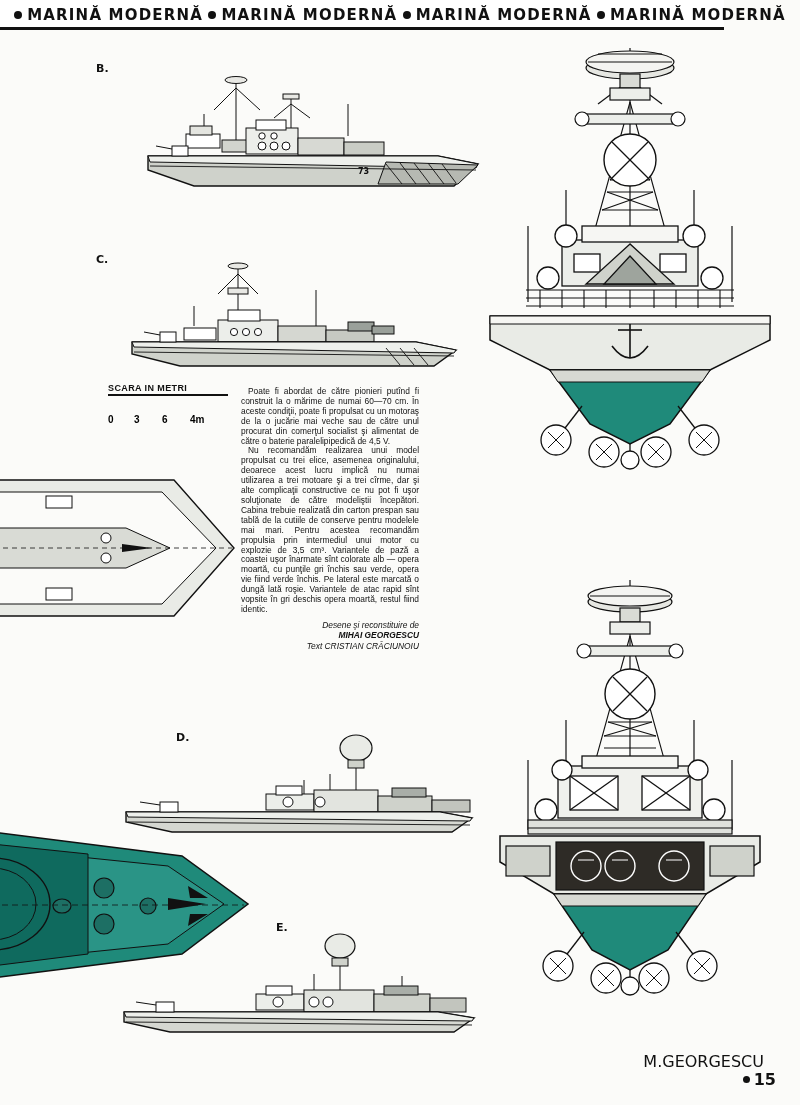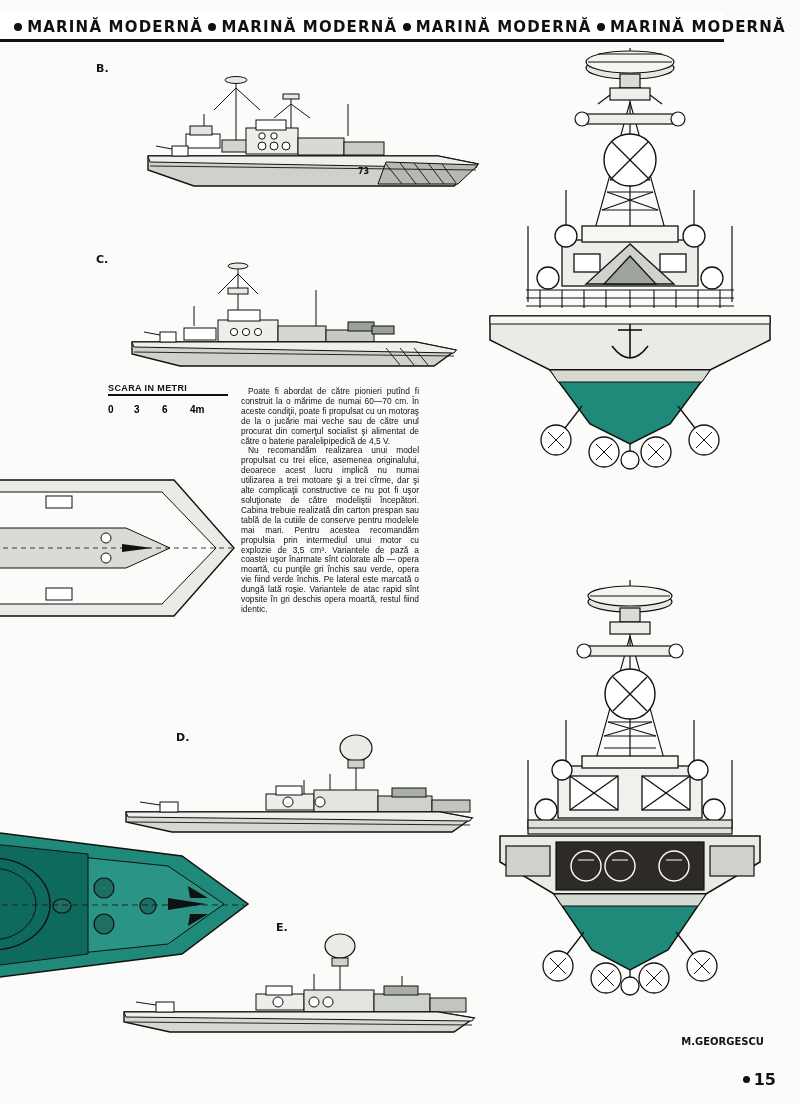--- a/index.html
+++ b/index.html
@@ -14,21 +14,21 @@
     position: relative;
     width: 800px;
     height: 1105px;
     background: #fbfbf9;
     overflow: hidden;
   }
 
   
   .banner {
     position: absolute;
-    left: 0; top: 12px;
+    left: 0; top: 0;
     width: 724px;
     height: 30px;
     background: #ffffff;
     border-bottom: 3px solid #111111;
     box-sizing: border-box;
   }
   .banner-inner {
     position: absolute;
     left: 8px; top: 4px;
     width: 784px;
@@ -68,21 +68,21 @@
     left: 108px; top: 383px;
     width: 120px;
   }
   .scale-title {
     font-size: 9px;
     font-weight: bold;
     letter-spacing: .4px;
     color: #111;
     border-bottom: 2px solid #111;
     padding-bottom: 1px;
-    margin-bottom: 8px;
+    margin-bottom: 18px;
   }
   .scale-ticks {
     position: relative;
     height: 14px;
     font-size: 10px;
     font-weight: bold;
   }
   .scale-ticks span { position: absolute; top: 0; }
 
   
@@ -101,23 +101,23 @@
     margin-top: 5px;
     text-align: right;
     font-style: italic;
     font-size: 8.4px;
     line-height: 10.5px;
   }
   .credits .b { font-weight: bold; font-style: italic; }
 
   .signature {
     position: absolute;
-    right: 36px; bottom: 58px;
-    font-size: 10px;
-    font-weight: bold;
+    right: 36px; bottom: 34px;
+    font-size: 16px;
+    font-weight: normal;
     color: #111;
     font-family: "DejaVu Sans", sans-serif;
   }
   .pagenum {
     position: absolute;
     right: 24px; bottom: 16px;
     font-size: 16px;
     font-weight: bold;
     color: #111;
     font-family: "DejaVu Sans", sans-serif;
@@ -248,20 +248,25 @@
       <span style="left:0px;">0</span>
       <span style="left:26px;">3</span>
       <span style="left:54px;">6</span>
       <span style="left:82px;">4m</span>
     </div>
   </div>
 
   <div class="article">
     <p>Poate fi abordat de către pionieri putînd fi construit la o mărime de numai 60—70 cm. În aceste condiţii, poate fi propulsat cu un motoraş de la o jucărie mai veche sau de către unul procurat din comerţul socialist şi alimentat de către o baterie paralelipipedică de 4,5 V.</p>
     <p>Nu recomandăm realizarea unui model propulsat cu trei elice, asemenea originalului, deoarece acest lucru implică nu numai utilizarea a trei motoare şi a trei cîrme, dar şi alte complicaţii constructive ce nu pot fi uşor soluţionate de către modeliştii începători. Cabina trebuie realizată din carton prespan sau tablă de la cutiile de conserve pentru modelele mai mari. Pentru acestea recomandăm propulsia prin intermediul unui motor cu explozie de 3,5 cm³. Variantele de pază a coastei uşor înarmate sînt colorate alb — opera moartă, cu punţile gri închis sau verde, opera vie fiind verde închis. Pe lateral este marcată o dungă lată roşie. Variantele de atac rapid sînt vopsite în gri deschis opera moartă, restul fiind identic.</p>
+    <div class="credits">
+      <div style="font-style:italic;">Desene şi reconstituire de</div>
+      <div class="b">MIHAI GEORGESCU</div>
+      <div style="font-style:italic;">Text CRISTIAN CRĂCIUNOIU</div>
+    </div>
   </div>
 
   <svg class="fig" style="left:-6px; top:470px;" width="246" height="170" viewBox="0 0 246 170">
     <path d="M0,10 L180,10 L240,78 L180,146 L0,146 Z" fill="#e9ebe6" stroke="#111" stroke-width="1.4"></path>
     <path d="M0,22 L168,22 L222,78 L168,134 L0,134 Z" fill="#fbfbf9" stroke="#111" stroke-width="1"></path>
     <path d="M0,58 L132,58 L176,78 L132,98 L0,98 Z" fill="#d9dbd5" stroke="#111" stroke-width="1"></path>
     <g stroke="#111" stroke-width="1" fill="#ffffff">
       <rect x="52" y="26" width="26" height="12"></rect>
       <rect x="52" y="118" width="26" height="12"></rect>
       <circle cx="112" cy="68" r="5"></circle>

